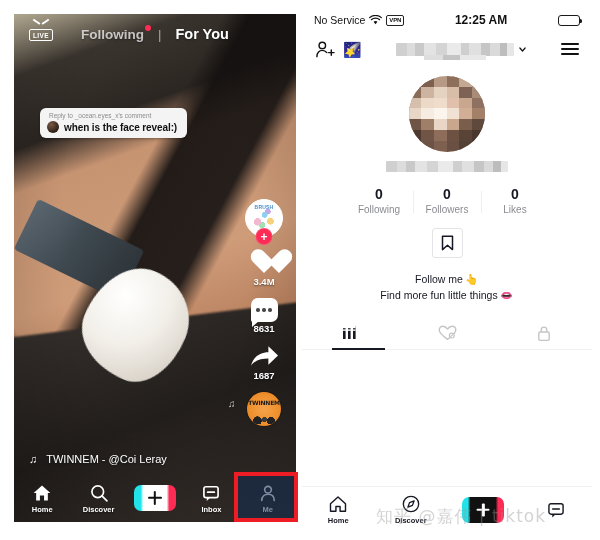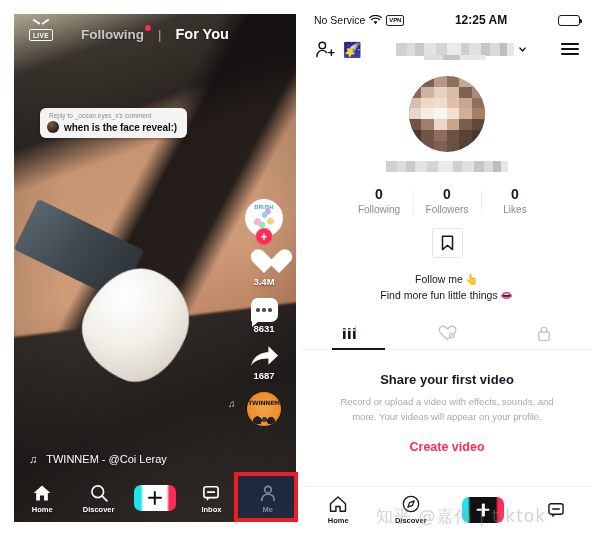--- a/index.html
+++ b/index.html
@@ -602,25 +602,20 @@
       </div>
       <div class="ptab">
         <svg width="14" height="17" viewBox="0 0 14 17">
           <rect x="1.8" y="7" width="10.4" height="8.4" rx="1.4" fill="none" stroke="#c4c5c8" stroke-width="1.4"></rect>
           <path d="M4.3 7 L4.3 4.8 A2.7 2.7 0 0 1 9.7 4.8 L9.7 7" fill="none" stroke="#c4c5c8" stroke-width="1.4"></path>
         </svg>
       </div>
       <div class="ptab-underline"></div>
     </div>
 
-    <div class="empty">
-      <div class="empty-title">Share your first video</div>
-      <div class="empty-sub">Record or upload a video with effects, sounds, and more. Your videos will appear on your profile.</div>
-      <div class="empty-link">Create video</div>
-    </div>
 
     <div class="prof-tabbar">
       <div class="ptabbar-item">
         <svg class="ico" width="20" height="20" viewBox="0 0 24 24">
           <path d="M12 3.6 L21 11.8 L21 20.6 L14.5 20.6 L14.5 15 L9.5 15 L9.5 20.6 L3 20.6 L3 11.8 Z" fill="none" stroke="#161823" stroke-width="1.7" stroke-linejoin="round"></path>
         </svg>
         <span class="lbl">Home</span>
       </div>
       <div class="ptabbar-item">
         <svg class="ico" width="20" height="20" viewBox="0 0 24 24">

